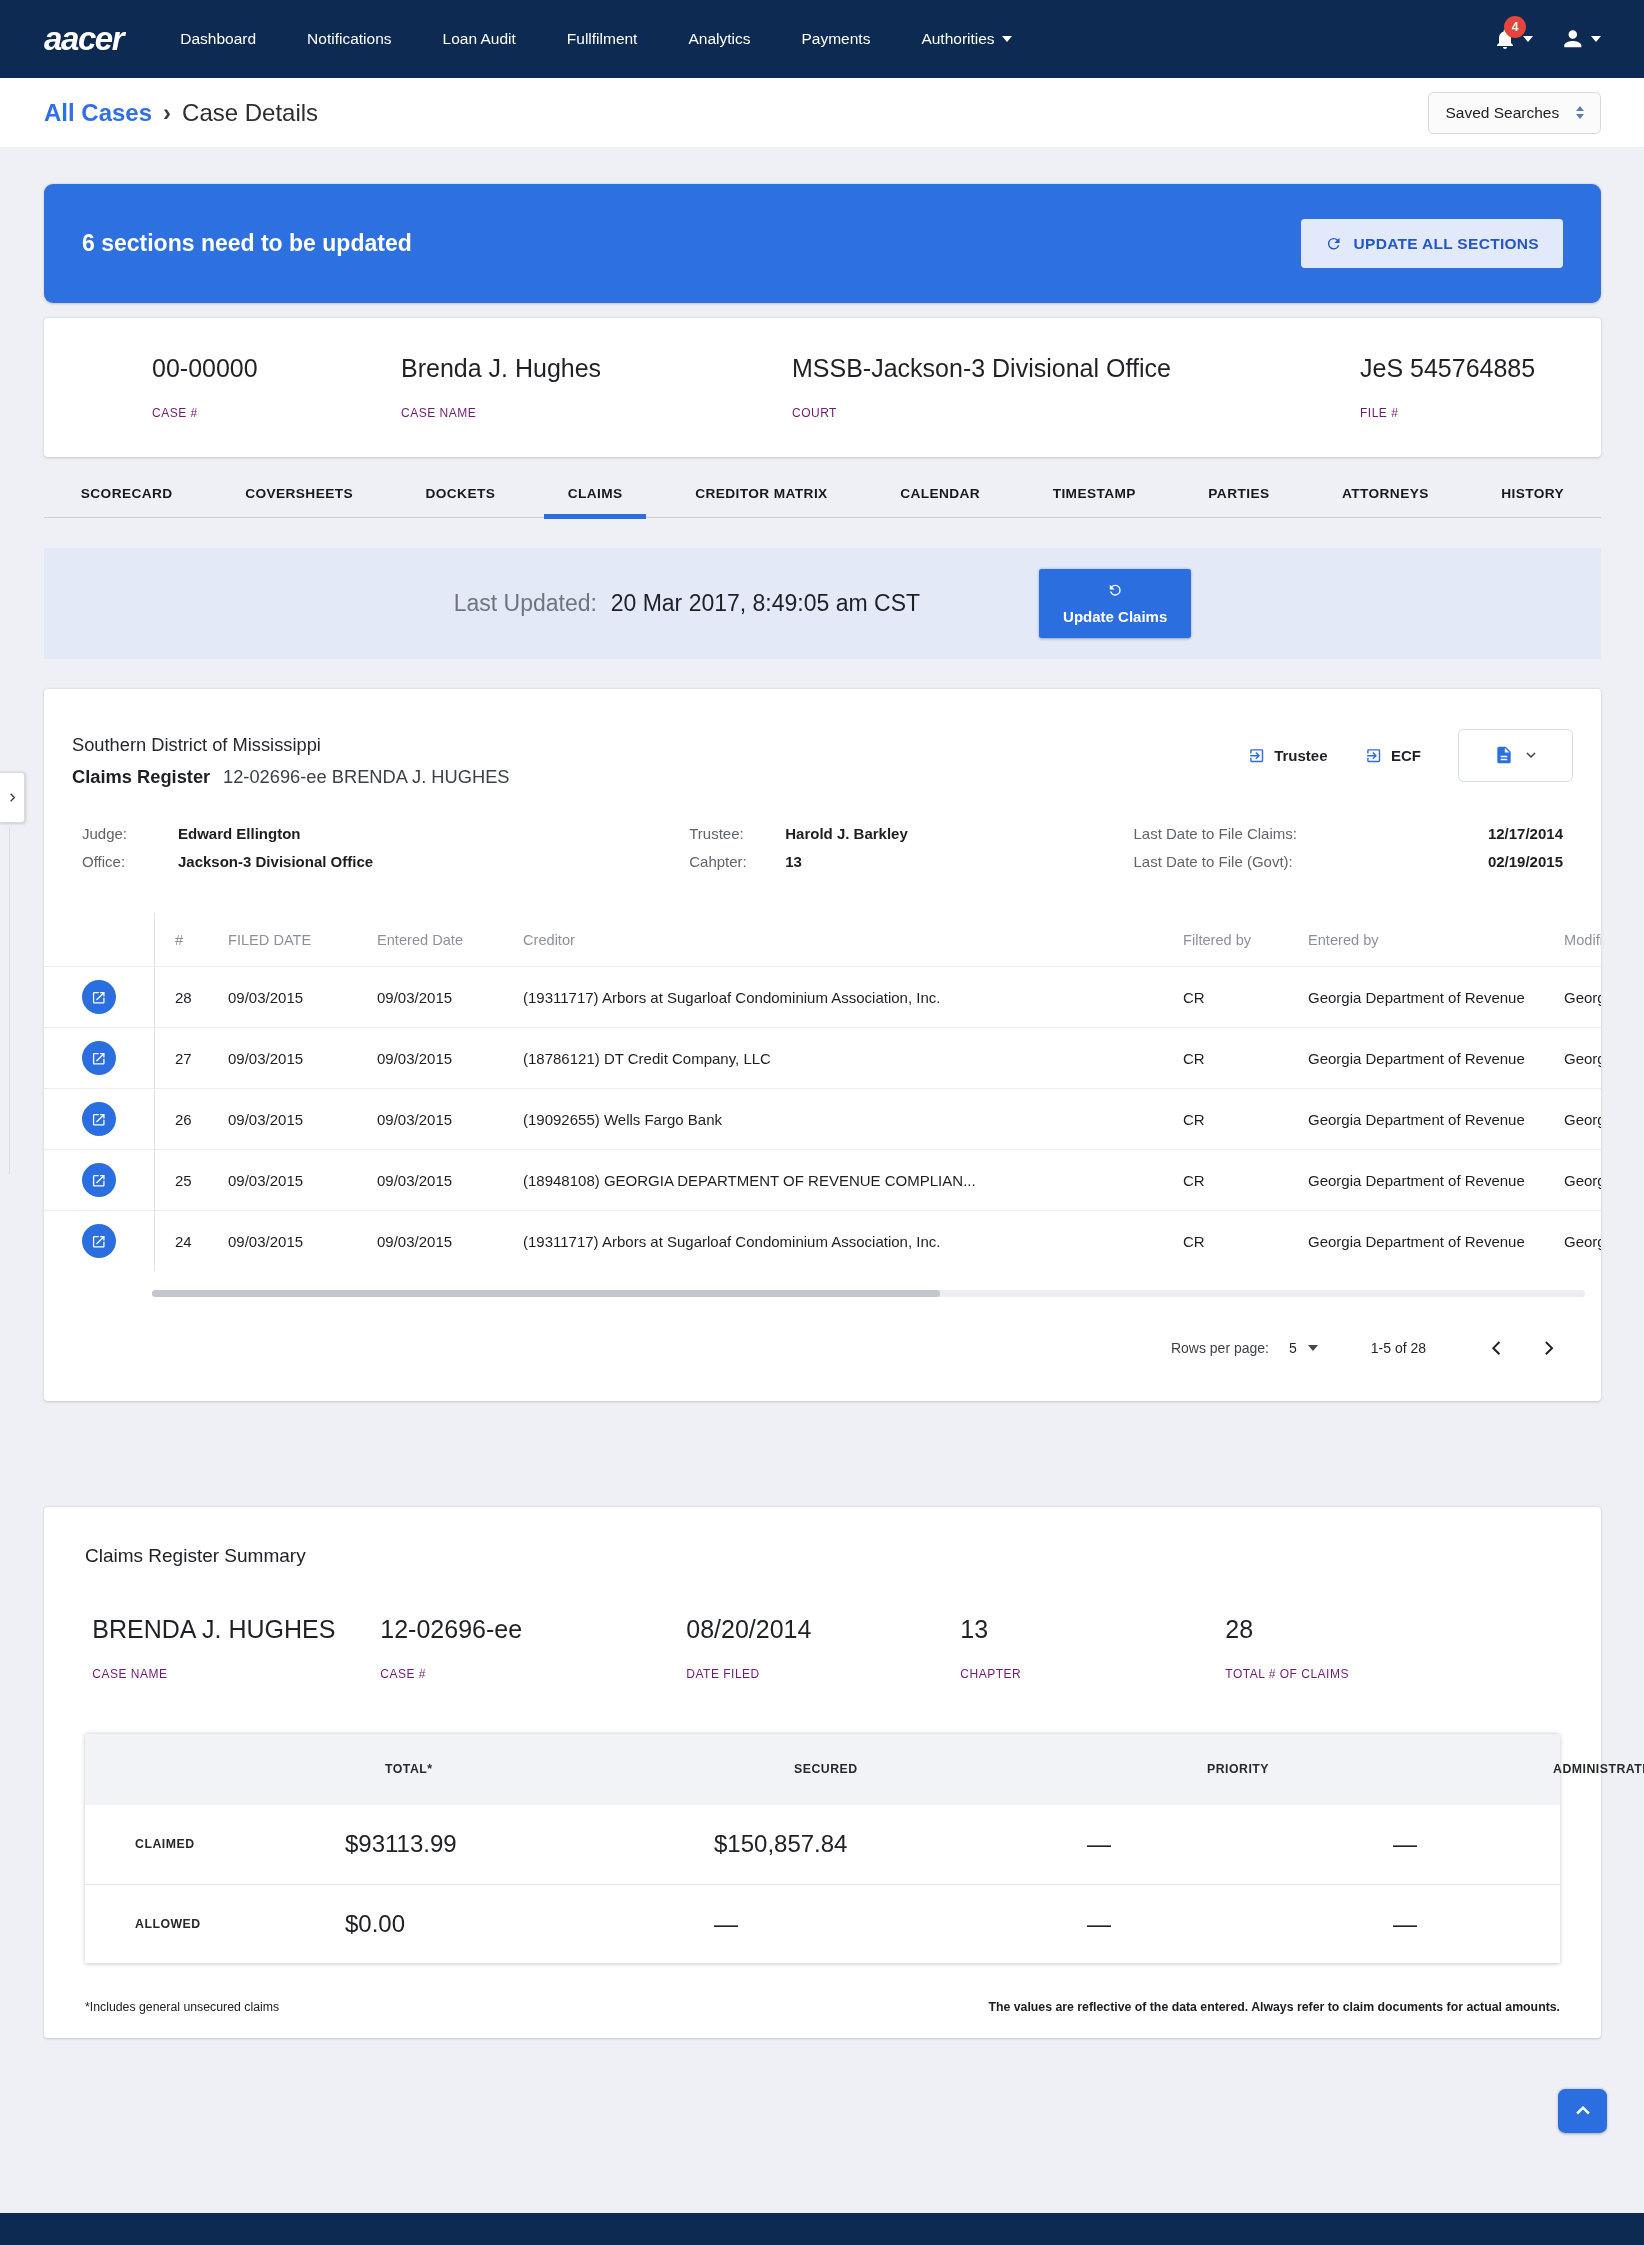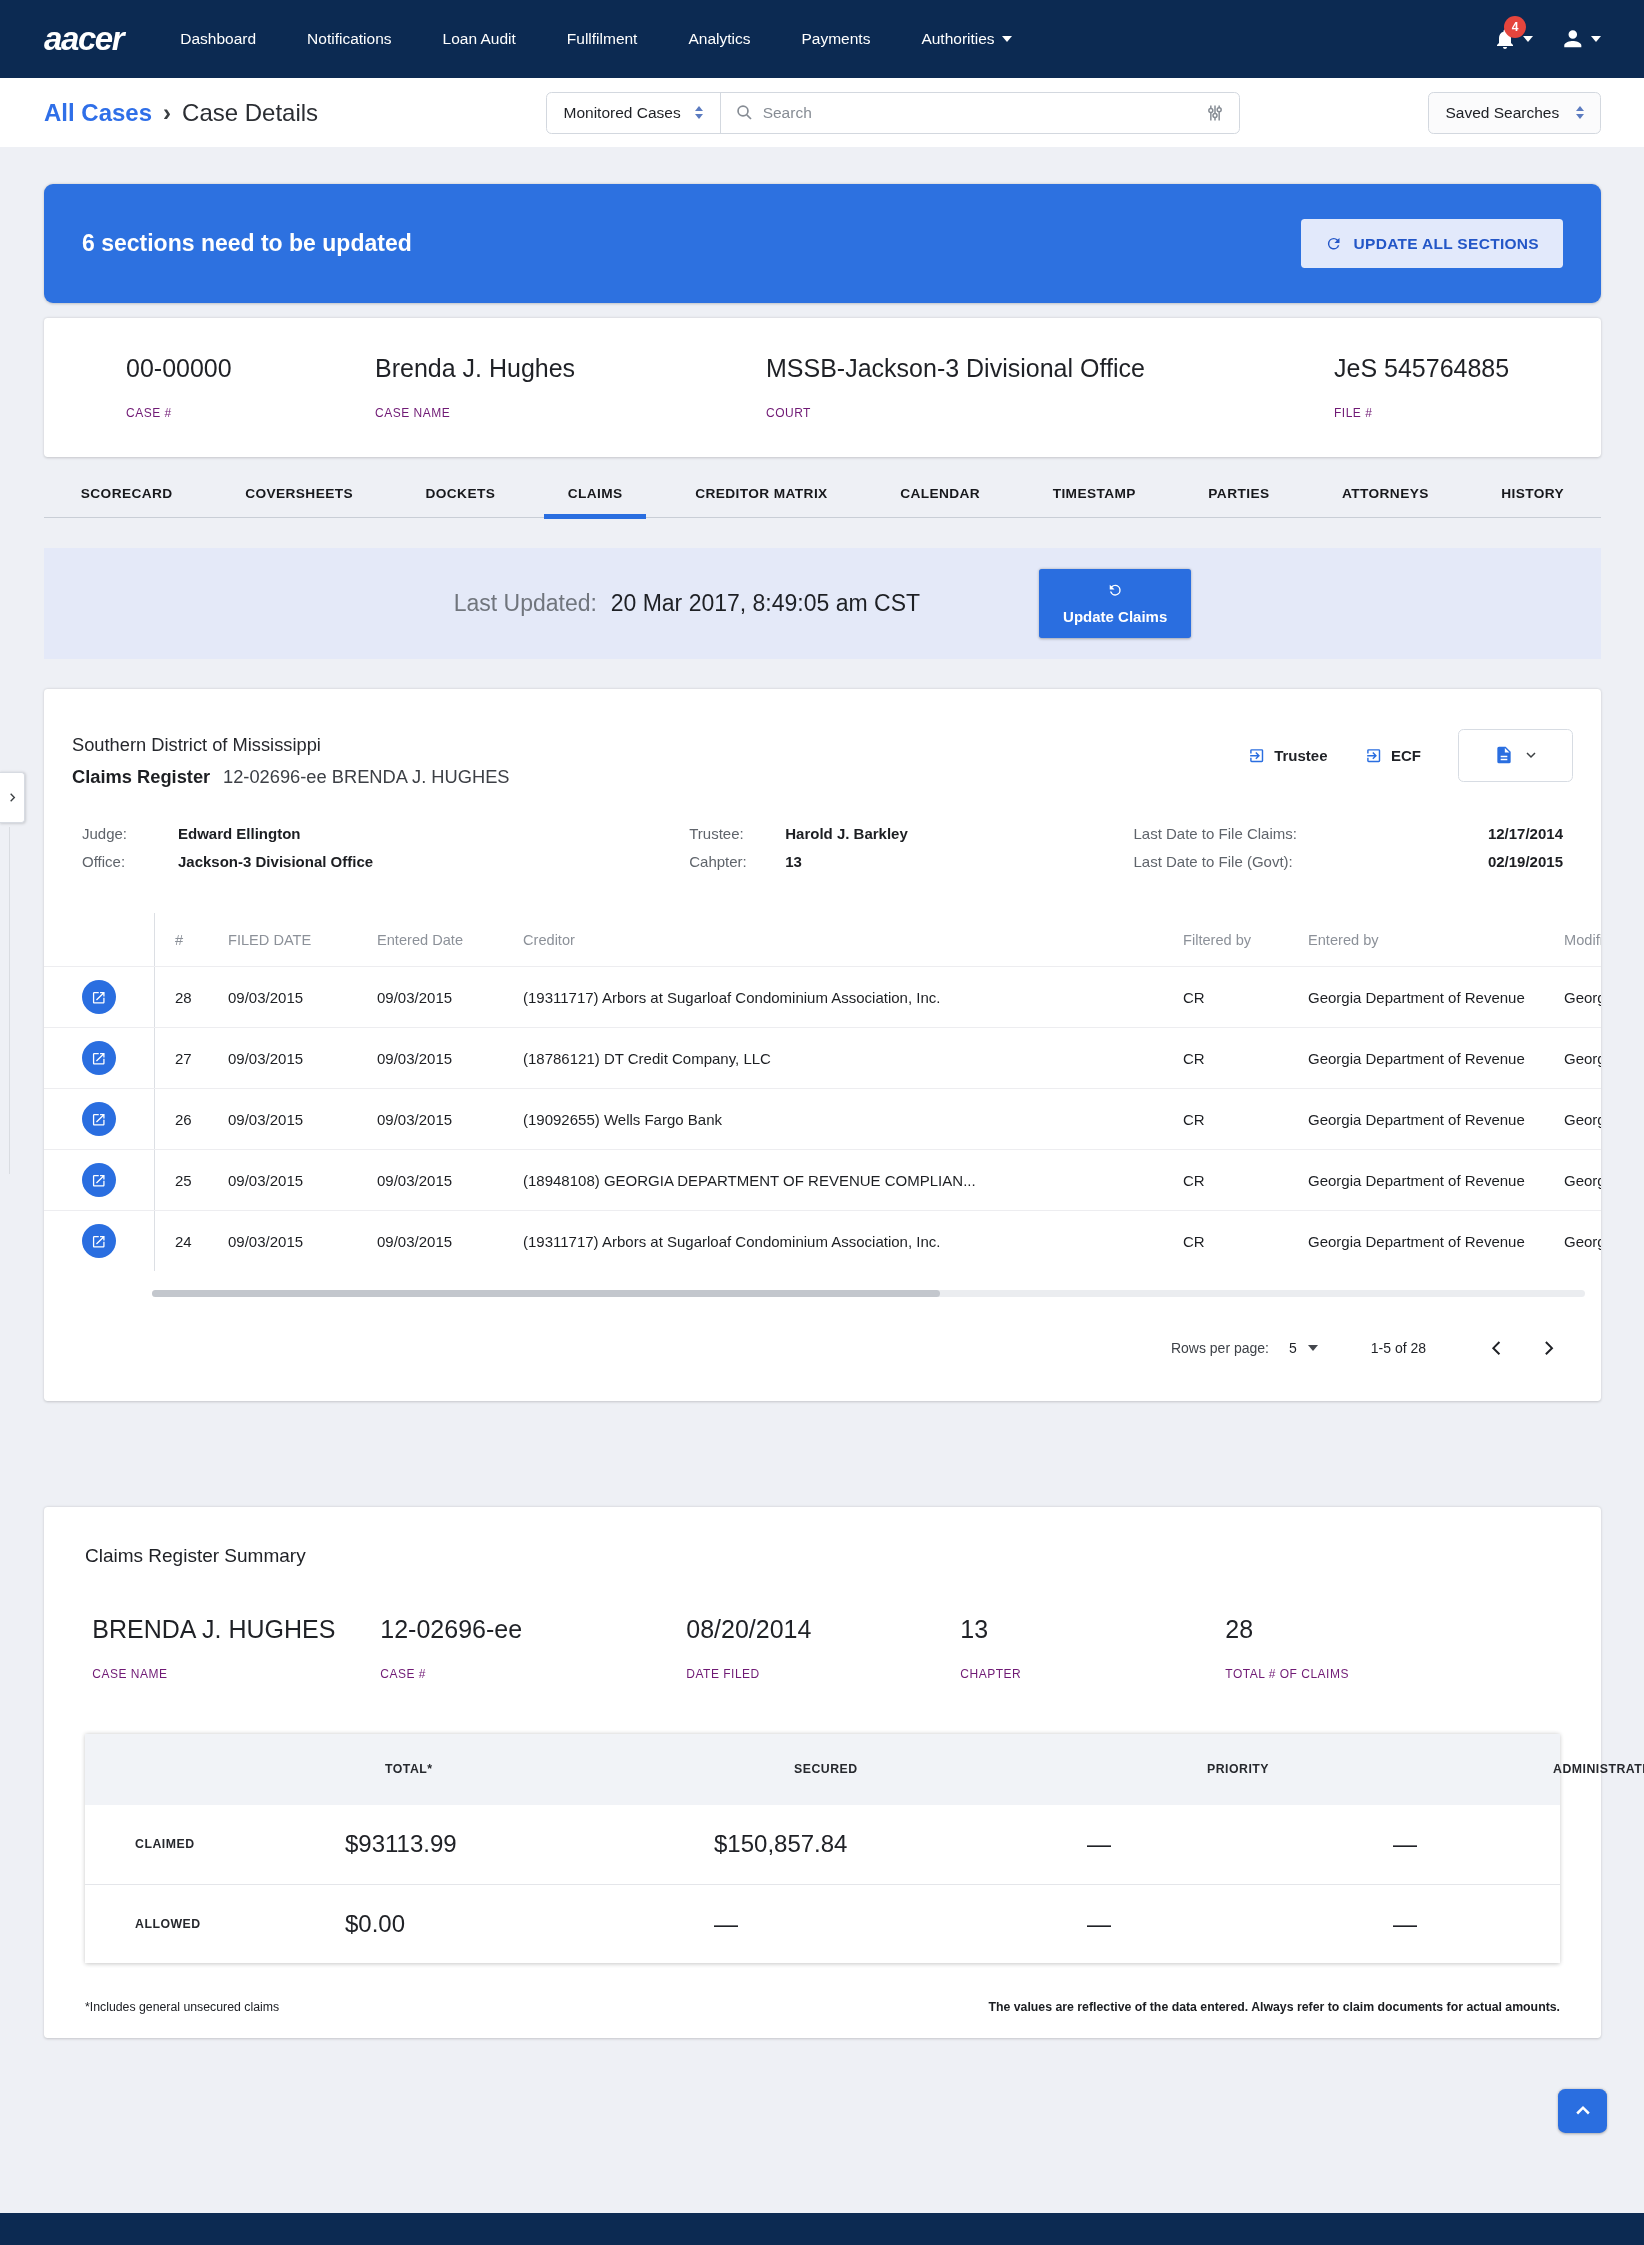--- a/index.html
+++ b/index.html
@@ -35,21 +35,21 @@
   .searchfield input { flex:1; border:none; outline:none; font-size:15.5px; font-family:inherit; color:#1f2126; }
   .searchfield input::placeholder { color:#868c94; }
   .saved { margin-left:auto; height:42px; border:0.9px solid #d3d8df; border-radius:5.5px; background:#fbfbfc; display:flex; align-items:center; gap:16.4px; padding:0 16.4px; font-size:15.5px; cursor:pointer; }
 
   
   .banner { margin:37px 44px 0; height:119px; background:#2d71e0; border-radius:9px; display:flex; align-items:center; padding:0 38px; box-shadow:0 0.9px 2.7px rgba(0,0,0,.2); }
   .banner-msg { color:#fff; font-size:23px; font-weight:bold; }
   .banner-btn { margin-left:auto; background:#e2e9fb; color:#2356c7; font-weight:bold; font-size:15.5px; letter-spacing:0.3px; border:none; border-radius:3.7px; padding:15.5px 24px; display:flex; align-items:center; gap:11px; cursor:pointer; }
 
   
-  .case-card { margin:14.6px 44px 0; height:139px; background:#fff; border-radius:3.7px; box-shadow:0 0.9px 2.7px rgba(0,0,0,.18); display:flex; align-items:center; padding-left:82px; }
+  .case-card { margin:14.6px 44px 0; height:139px; background:#fff; border-radius:3.7px; box-shadow:0 0.9px 2.7px rgba(0,0,0,.18); display:flex; align-items:center; padding-left:108px; }
   .field .val { font-size:25px; color:#1f2126; }
   .field .lbl { font-size:12px; color:#701a75; letter-spacing:0.5px; margin-top:23px; }
   .case-card .field:nth-child(1){ width:249px; } .case-card .field:nth-child(2){ width:391px; } .case-card .field:nth-child(3){ width:568px; }
 
   
   .tabs { margin:0 44px; padding:29px 24px 0; display:flex; justify-content:space-between; border-bottom:1.8px solid #c9ced6; }
   .tab { font-size:13.7px; font-weight:bold; letter-spacing:0.4px; color:#17181c; padding:0 12.8px 16.4px; cursor:pointer; position:relative; white-space:nowrap; }
   .tab.active::after { content:""; position:absolute; left:-11px; right:-11px; bottom:-1.8px; height:4.6px; background:#2a6ee0; }
 
   
@@ -154,44 +154,20 @@
     </span>
   </div>
 </header>
 
 <div class="crumbbar">
   <div class="crumb">
     <span class="crumb-parent">All Cases</span>
     <span class="crumb-sep">›</span>
     <span class="crumb-current">Case Details</span>
   </div>
-  <div class="searchbox">
-    <div class="scope">
-      <span>Monitored Cases</span>
-      <span class="sortarrows">
-          <i class="up"></i>
-          <i class="dn"></i>
-        </span>
-    </div>
-    <div class="searchfield">
-      <svg width="18.3" height="18.3" viewBox="0 0 24 24" fill="none" stroke="#868c94" stroke-width="2.2">
-          <circle cx="10.5" cy="10.5" r="6.5"></circle>
-          <line x1="15.5" y1="15.5" x2="21" y2="21"></line>
-        </svg>
-      <input type="text" placeholder="Search" style="">
-      <svg width="20" height="20" viewBox="0 0 24 24" stroke="#868c94" stroke-width="1.8" fill="#868c94">
-          <line x1="7" y1="3" x2="7" y2="21"></line>
-          <line x1="12" y1="3" x2="12" y2="21"></line>
-          <line x1="17" y1="3" x2="17" y2="21"></line>
-          <circle cx="7" cy="9" r="2.4" fill="#fff"></circle>
-          <circle cx="12" cy="15" r="2.4" fill="#fff"></circle>
-          <circle cx="17" cy="8" r="2.4" fill="#fff"></circle>
-        </svg>
-    </div>
-  </div>
   <div class="saved">
     <span>Saved Searches</span>
     <span class="sortarrows">
         <i class="up"></i>
         <i class="dn"></i>
       </span>
   </div>
 </div>
 
 <div class="banner">

